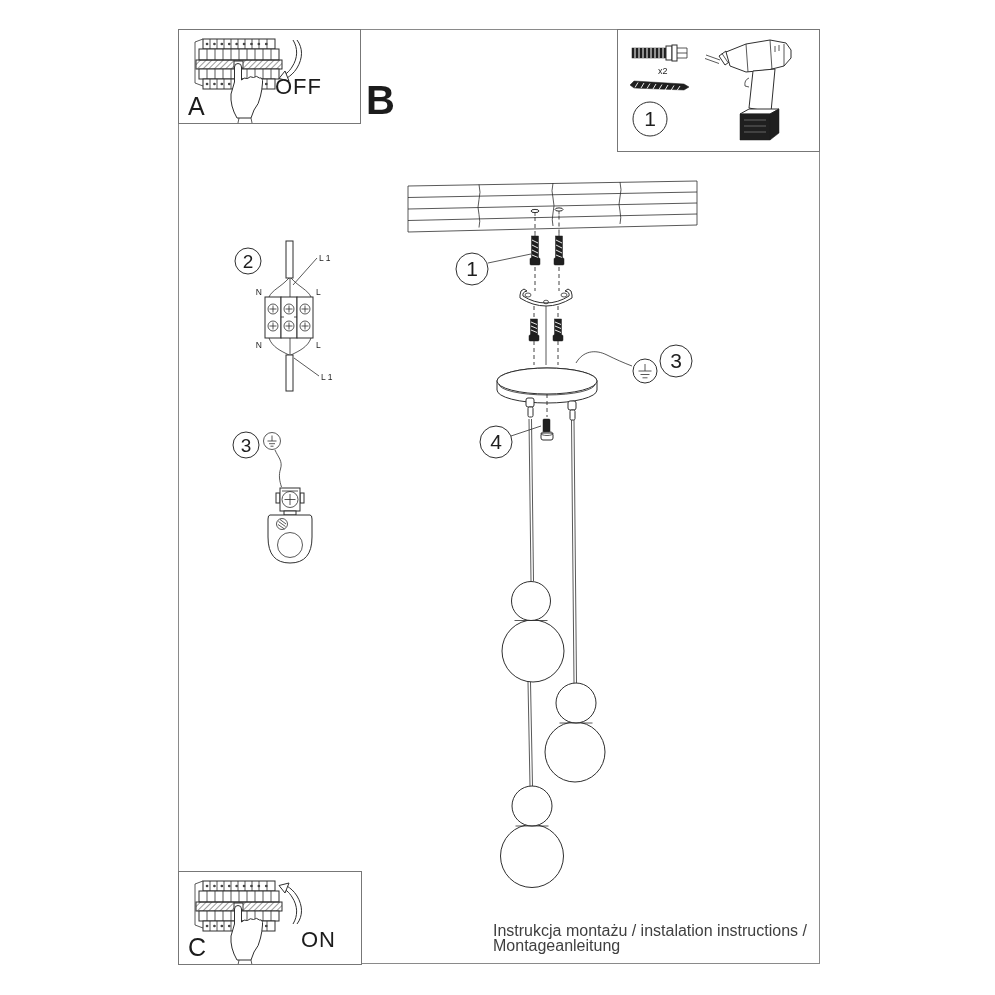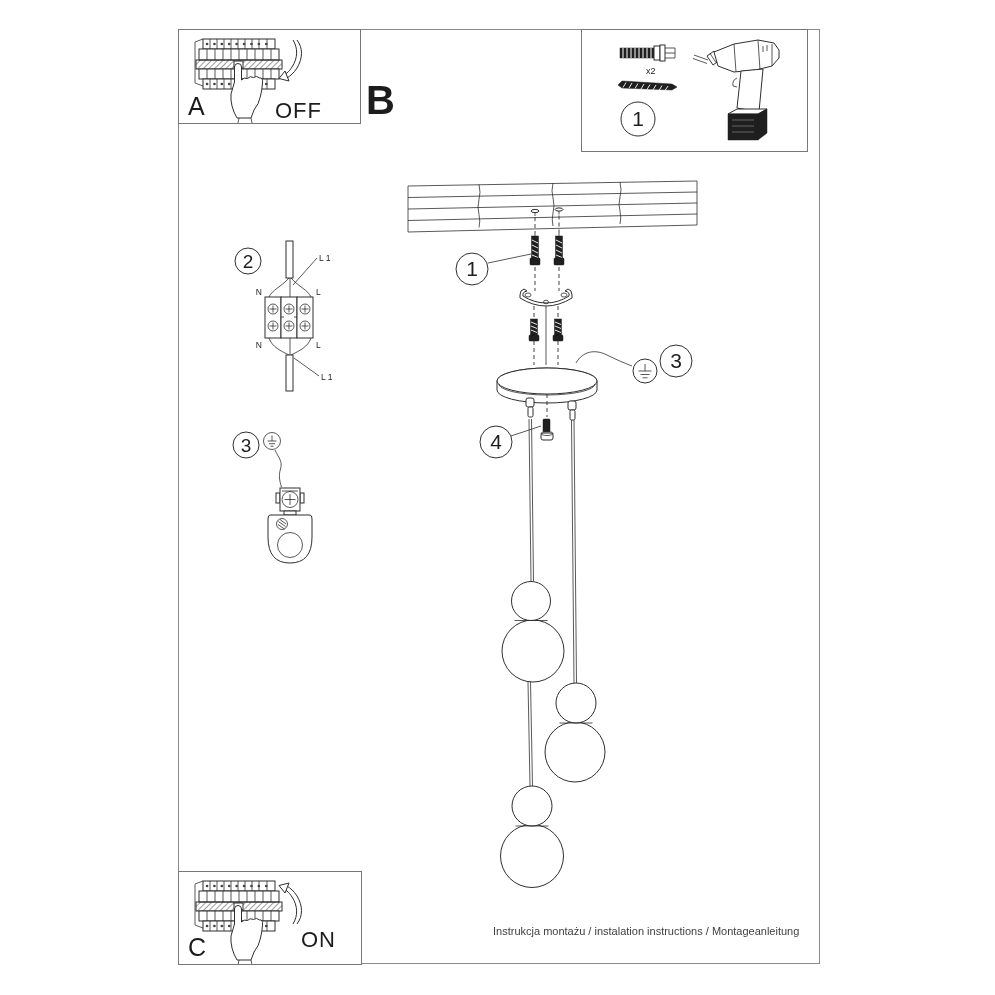--- a/index.html
+++ b/index.html
@@ -5,26 +5,26 @@
   html,body{margin:0;padding:0;background:#ffffff;}
   #stage{position:relative;width:995px;height:995px;background:#ffffff;
          font-family:"Liberation Sans",sans-serif;color:#2f2f2f;overflow:hidden;}
   .abs{position:absolute;}
   .frame{border:1px solid #777;background:#fff;}
   
   #page-border{left:178px;top:29px;width:640px;height:933px;border:1px solid #8a8a8a;}
   
   #box-a{left:178px;top:29px;width:181px;height:93px;}
   #box-c{left:178px;top:871px;width:182px;height:92px;}
-  #box-tools{left:581px;top:29px;width:201px;height:121px;padding-left:24px;}
+  #box-tools{left:617px;top:29px;width:201px;height:121px;}
   .corner-letter{position:absolute;left:9px;bottom:2px;font-size:25px;color:#1c1c1c;}
   .state-label{position:absolute;font-size:22px;color:#1c1c1c;letter-spacing:1px;}
   #label-b{left:366px;top:80px;font-size:40px;font-weight:bold;color:#1c1c1c;line-height:1;}
   
-  #footer{left:493px;top:924px;width:330px;font-size:11px;line-height:14.5px;color:#3f3f3f;}
+  #footer{left:493px;top:924px;width:330px;font-size:16px;line-height:14.5px;color:#3f3f3f;}
   svg{display:block;}
   svg text{font-family:"Liberation Sans",sans-serif;fill:#1e1e1e;}
   .ink{stroke:#2f2f2f;fill:none;stroke-width:1;}
   .ink-thin{stroke:#2f2f2f;fill:none;stroke-width:0.8;}
   .dark{fill:#1f1f1f;stroke:#1f1f1f;stroke-width:0.5;}
   .dash{stroke:#2f2f2f;fill:none;stroke-width:0.9;stroke-dasharray:4 3;}
   .whitefill{fill:#ffffff;stroke:#2f2f2f;stroke-width:1;}
 </style>
 </head>
 <body>
@@ -60,21 +60,21 @@
                  Q65 47 68.5 48.5 Q71 45.5 74.5 47.5 Q77.5 45 80.5 48 Q84 47 83.5 53
                  Q83 60 81.5 66 Q80 74 75 80 L72 88 L58 88 Q51 76 52 64 Z"></path>
         <path class="ink-thin" d="M60 88 Q58 95 58.5 101 M72 88 Q74 95 73.5 101"></path>
       </g>
       <g>
         <path class="ink" d="M118 10 C124 18 124 28 118 38 C115 43 111 46 108 48"></path>
         <path class="ink" d="M114 10 C119 18 119 28 113 37 C110 42 106 45 103 45.5"></path>
         <path class="whitefill" d="M110 51 L100 48.5 L106 41 Z"></path>
       </g>
     </svg>
-    <span class="state-label" style="left:96px;top:68px;text-align:center;">OFF</span>
+    <span class="state-label" style="left:96px;top:44px;text-align:center;">OFF</span>
     <span class="corner-letter">A</span>
   </div>
 
   <div id="label-b" class="abs">B</div>
 
   <div id="box-tools" class="abs frame">
     <svg width="201" height="121" viewBox="0 0 201 121">
 
       <g>
         <rect class="dark" x="14" y="18" width="34" height="10"></rect>

